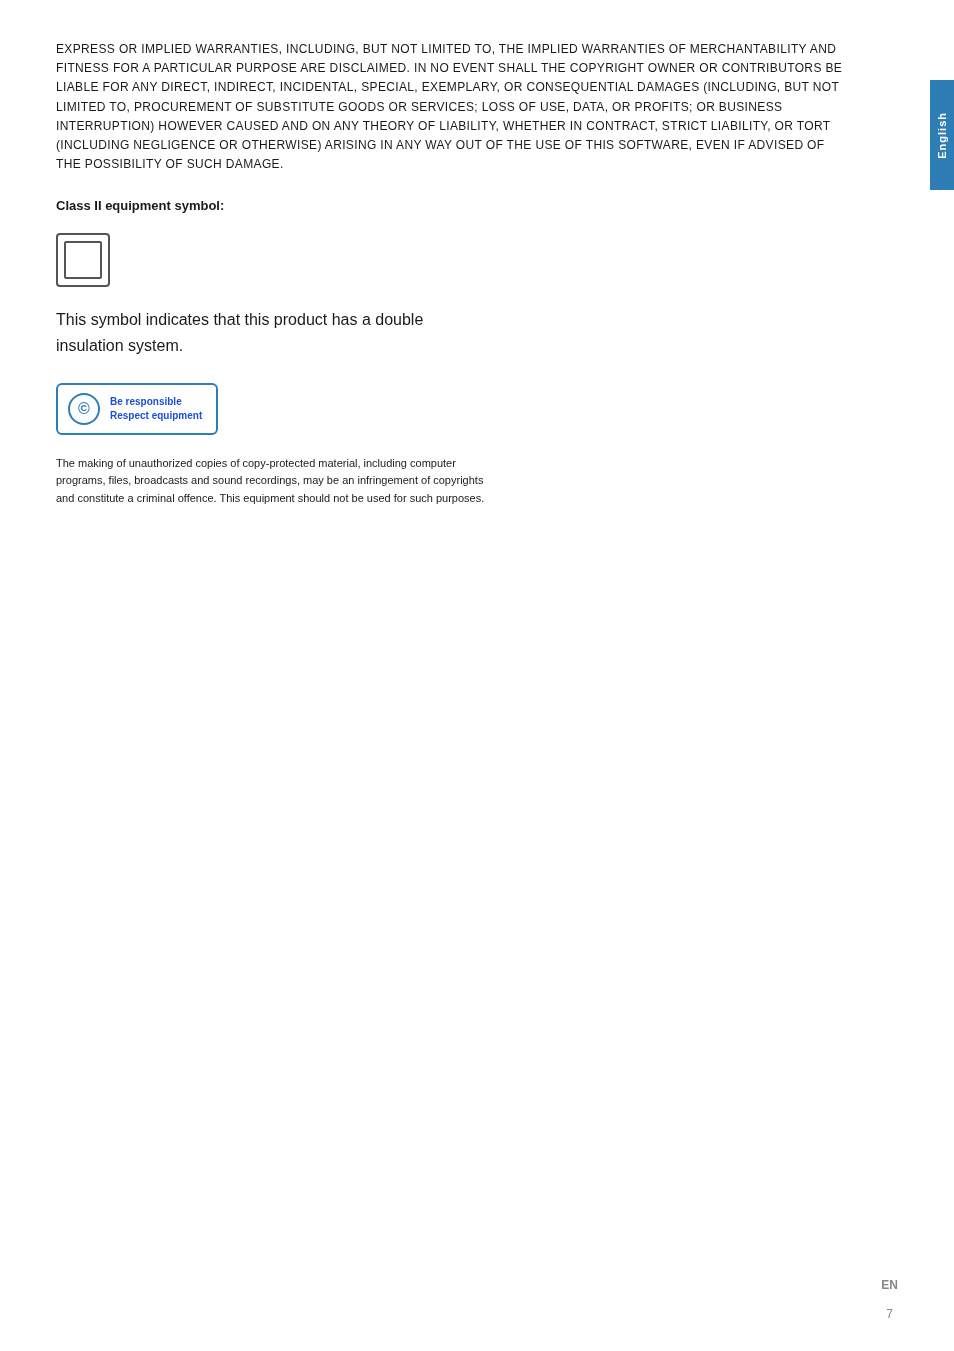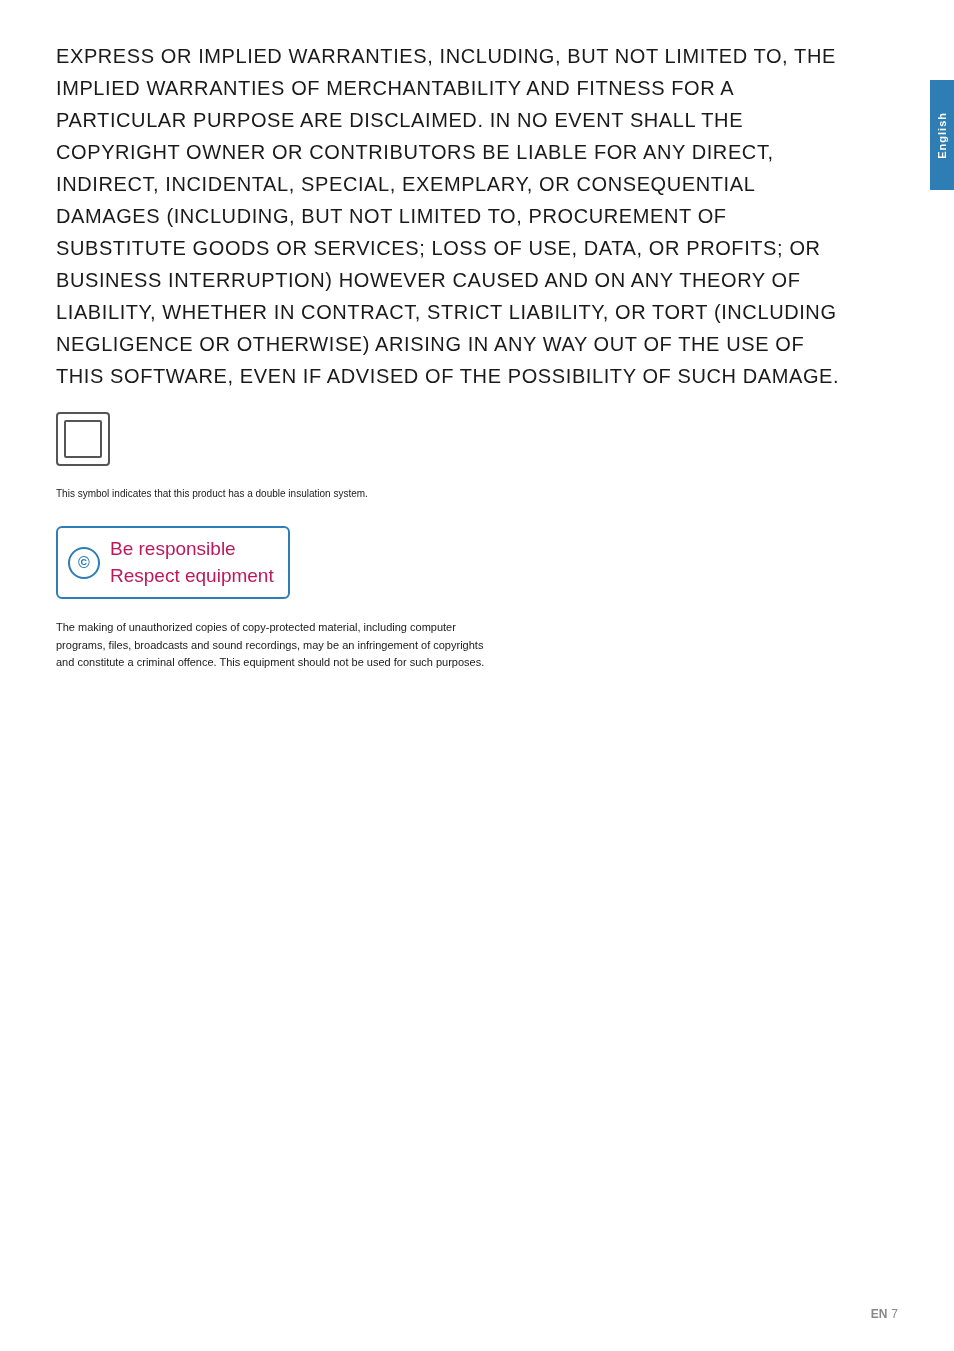--- a/index.html
+++ b/index.html
@@ -45,21 +45,21 @@
       transform: rotate(180deg);
       letter-spacing: 1px;
     }
 
     .main-content {
       padding: 40px 56px 60px 56px;
       max-width: 900px;
     }
 
     .body-text {
-      font-size: 20px;
+      font-size: 12px;
       color: #1a1a1a;
       line-height: 1.6;
       text-transform: uppercase;
       letter-spacing: 0.03em;
       margin-bottom: 20px;
     }
 
     .section-heading {
       font-size: 13px;
       font-weight: bold;
@@ -81,21 +81,21 @@
     }
 
     .class-ii-inner {
       width: 38px;
       height: 38px;
       border: 2px solid #555555;
       border-radius: 2px;
     }
 
     .symbol-description {
-      font-size: 10px;
+      font-size: 16px;
       color: #1a1a1a;
       line-height: 1.6;
       margin-bottom: 24px;
       max-width: 420px;
     }
 
     .copyright-badge {
       display: inline-flex;
       align-items: center;
       border: 2px solid #2e7db5;
@@ -117,40 +117,41 @@
     }
 
     .copyright-icon-inner {
       font-size: 16px;
       color: #2e7db5;
       font-weight: bold;
       line-height: 1;
     }
 
     .copyright-badge-text {
-      font-size: 19px;
-      color: #be185d;
-      font-weight: normal;
+      font-size: 10px;
+      color: #1d4ed8;
+      font-weight: bold;
       line-height: 1.4;
     }
 
     .footer-text {
       font-size: 11px;
       color: #1a1a1a;
       line-height: 1.6;
       max-width: 440px;
     }
 
     .page-footer {
       position: absolute;
       bottom: 30px;
       right: 56px;
       display: flex;
       align-items: center;
-      gap: 4px;
+      gap: 15px;
+      flex-direction: column;
     }
 
     .footer-lang {
       font-size: 12px;
       color: #888888;
       font-weight: bold;
     }
 
     .footer-page {
       font-size: 12px;
@@ -165,20 +166,21 @@
   <div class="sidebar-tab">
     <span class="sidebar-tab-text">English</span>
   </div>
 
   <div class="main-content">
 
     
     <p class="body-text">EXPRESS OR IMPLIED WARRANTIES, INCLUDING, BUT NOT LIMITED TO, THE IMPLIED WARRANTIES OF MERCHANTABILITY AND FITNESS FOR A PARTICULAR PURPOSE ARE DISCLAIMED. IN NO EVENT SHALL THE COPYRIGHT OWNER OR CONTRIBUTORS BE LIABLE FOR ANY DIRECT, INDIRECT, INCIDENTAL, SPECIAL, EXEMPLARY, OR CONSEQUENTIAL DAMAGES (INCLUDING, BUT NOT LIMITED TO, PROCUREMENT OF SUBSTITUTE GOODS OR SERVICES; LOSS OF USE, DATA, OR PROFITS; OR BUSINESS INTERRUPTION) HOWEVER CAUSED AND ON ANY THEORY OF LIABILITY, WHETHER IN CONTRACT, STRICT LIABILITY, OR TORT (INCLUDING NEGLIGENCE OR OTHERWISE) ARISING IN ANY WAY OUT OF THE USE OF THIS SOFTWARE, EVEN IF ADVISED OF THE POSSIBILITY OF SUCH DAMAGE.</p>
 
     
+    <p class="section-heading">Class II equipment symbol:</p>
 
     
     <div class="class-ii-symbol">
       <div class="class-ii-inner"></div>
     </div>
 
     
     <p class="symbol-description">This symbol indicates that this product has a double insulation system.</p>
 
     

